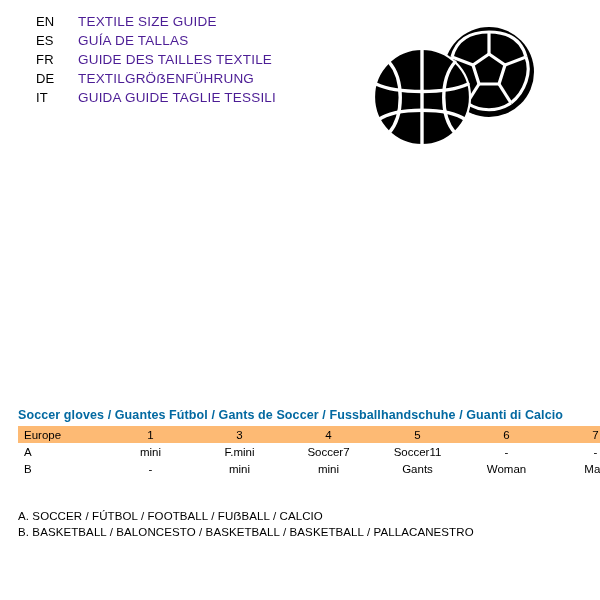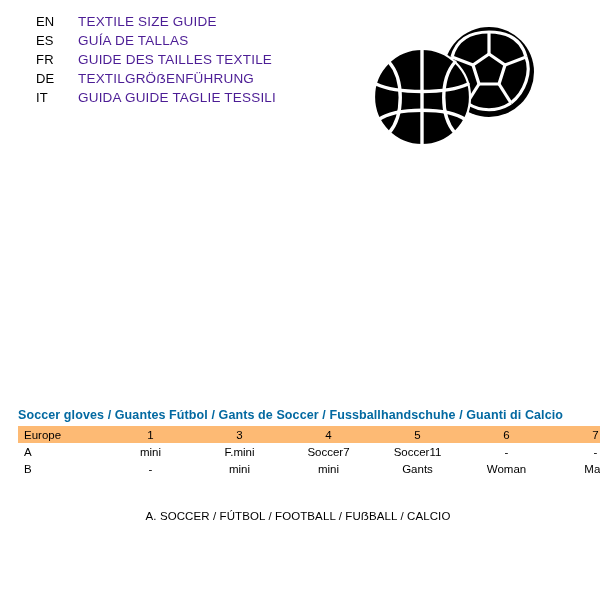--- a/index.html
+++ b/index.html
@@ -92,21 +92,20 @@
   }
   .col-label { width: 78px; }
   .col-val { width: 81px; }
 
   
   .legend {
     position: absolute;
     left: 18px;
     top: 508px;
     width: 560px;
-    text-align: center;
   }
   .legend-line {
     font-size: 11.5px;
     letter-spacing: 0.1px;
     line-height: 16px;
     color: #000;
     white-space: nowrap;
   }
 </style>
 </head>
@@ -199,13 +198,14 @@
         <td class="col-val">Gants</td>
         <td class="col-val">Woman</td>
         <td class="col-val">Man</td>
       </tr>
     </tbody>
   </table>
 </div>
 
 <div class="legend">
   <div class="legend-line">A. SOCCER / FÚTBOL / FOOTBALL / FUẞBALL / CALCIO</div>
+  <div class="legend-line">B. BASKETBALL / BALONCESTO / BASKETBALL / BASKETBALL / PALLACANESTRO</div>
 </div>
 
 </body></html>

